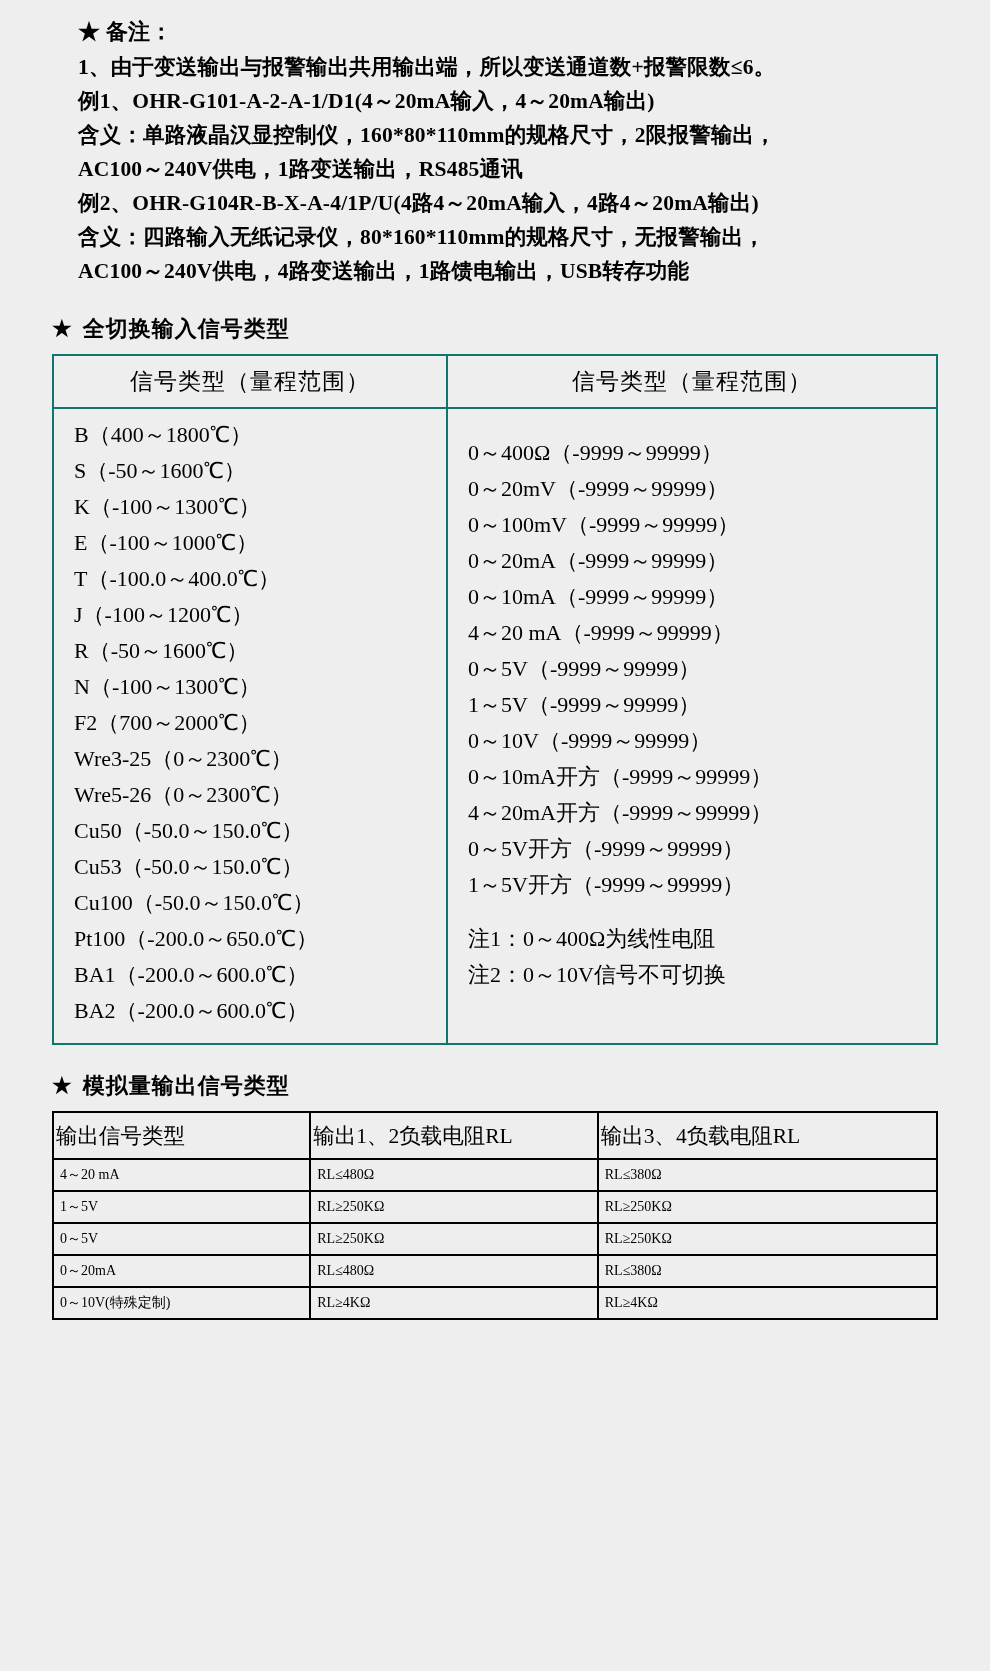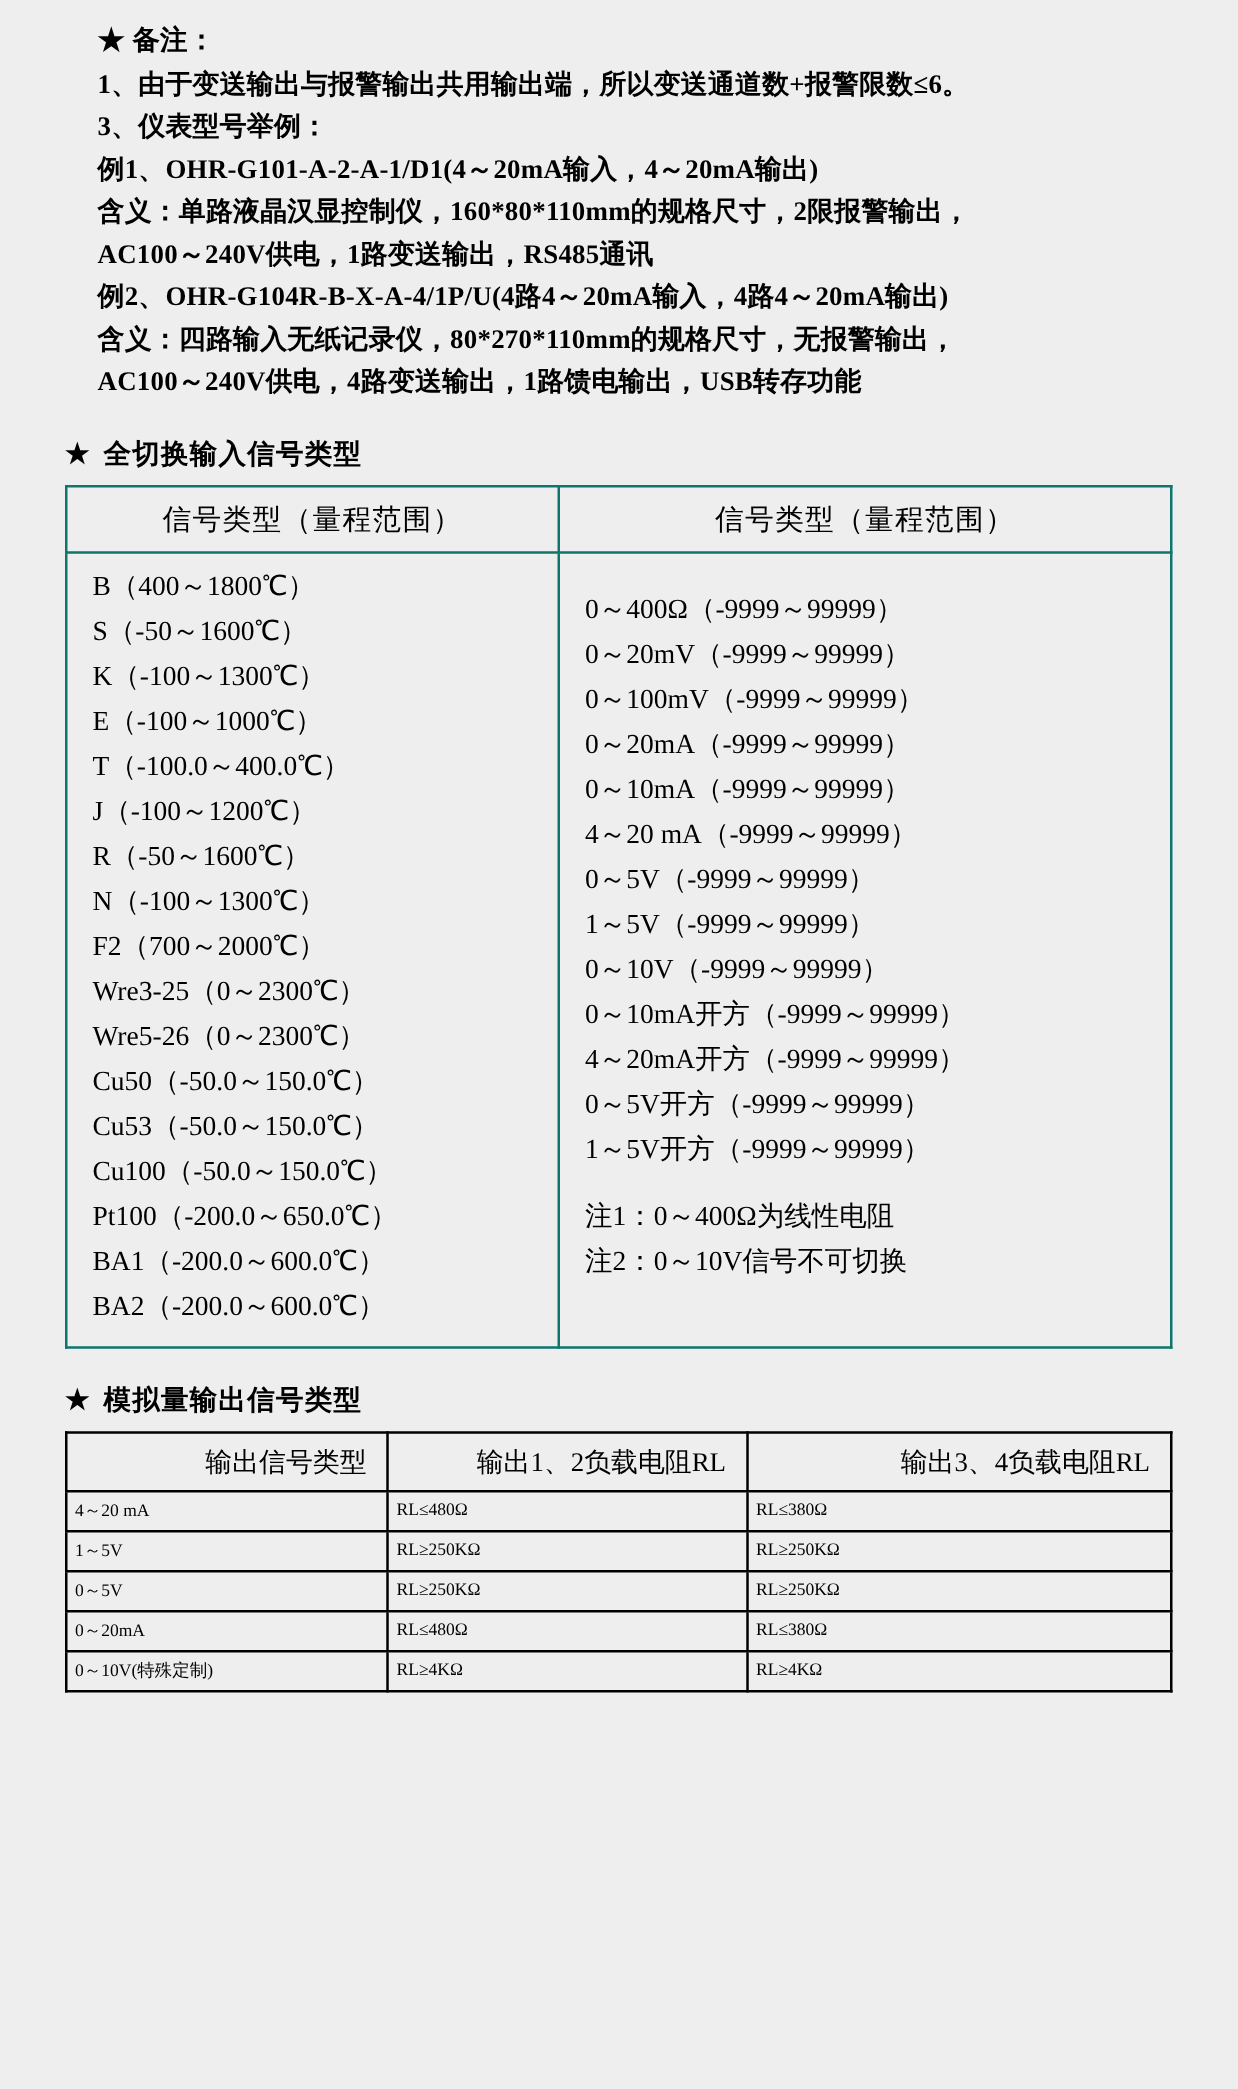--- a/index.html
+++ b/index.html
@@ -108,47 +108,46 @@
     border-collapse: collapse;
     width: 886px;
     background: #eeeeee;
   }
   table.out, table.out th, table.out td {
     border: 2px solid #000;
   }
   table.out th {
     font-weight: normal;
     font-size: 21.5px;
-    padding: 8px 16px;
-    text-align: right;
+    padding: 8px 2px;
+    text-align: left;
     white-space: nowrap;
   }
   table.out td {
     font-size: 14px;
     padding: 6px 6px;
     white-space: nowrap;
   }
   table.out col.c1 { width: 258px; }
   table.out col.c2 { width: 288px; }
   table.out col.c3 { width: 340px; }
 </style>
 </head>
 <body>
 
 <div class="page">
 
   <div class="notes">
     <div class="line heading">★ 备注：</div>
     <div class="line bold">1、由于变送输出与报警输出共用输出端，所以变送通道数+报警限数≤6。</div>
-    <div class="line bold">3、仪表型号举例：</div>
     <div class="line bold">例1、OHR-G101-A-2-A-1/D1(4～20mA输入，4～20mA输出)</div>
     <div class="line bold">含义：单路液晶汉显控制仪，160*80*110mm的规格尺寸，2限报警输出，</div>
     <div class="line bold">AC100～240V供电，1路变送输出，RS485通讯</div>
     <div class="line bold">例2、OHR-G104R-B-X-A-4/1P/U(4路4～20mA输入，4路4～20mA输出)</div>
-    <div class="line bold">含义：四路输入无纸记录仪，80*270*110mm的规格尺寸，无报警输出，</div>
+    <div class="line bold">含义：四路输入无纸记录仪，80*160*110mm的规格尺寸，无报警输出，</div>
     <div class="line bold">AC100～240V供电，4路变送输出，1路馈电输出，USB转存功能</div>
   </div>
 
   <div class="section-title">
     <span class="star">★</span><span>全切换输入信号类型</span>
   </div>
 
   <div class="table-wrap">
     <table class="grid">
       <tbody>

